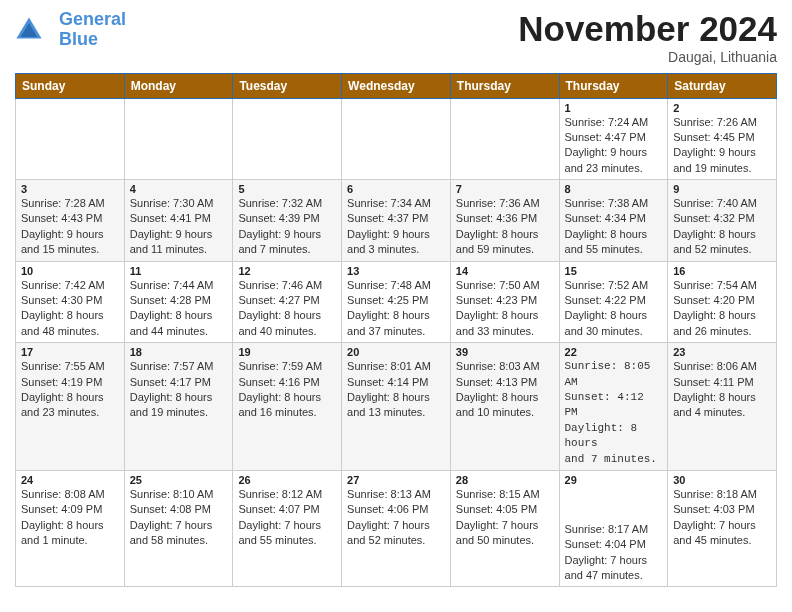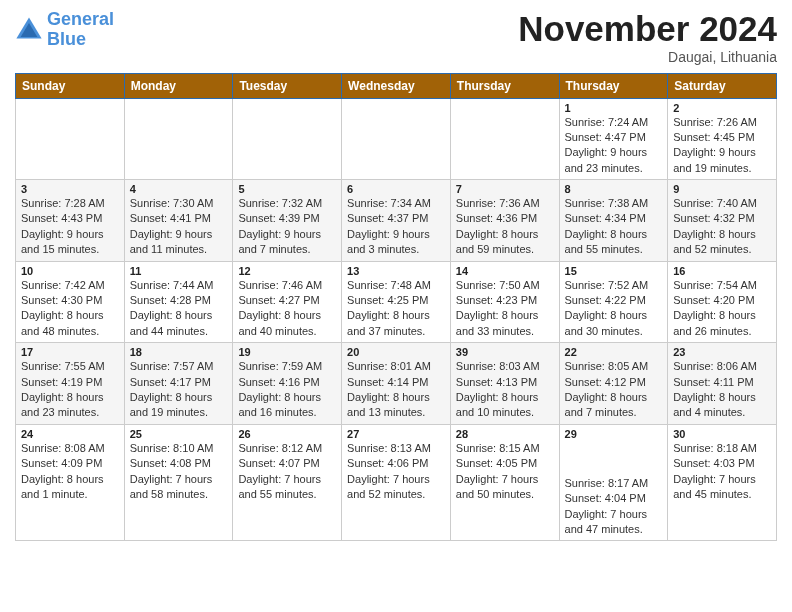--- a/index.html
+++ b/index.html
@@ -17,21 +17,21 @@
     }
     .header {
       display: flex;
       justify-content: space-between;
       align-items: flex-start;
       margin-bottom: 8px;
     }
     .logo {
       display: flex;
       align-items: center;
-      gap: 4px;
+      gap: 16px;
     }
     .logo-text {
       font-size: 18px;
       font-weight: bold;
       color: #1a1a1a;
       line-height: 1.1;
     }
     .logo-text span {
       color: #4a90d9;
     }
@@ -292,21 +292,21 @@
           </td>
           <td>
             <span class="day-num">39</span>
             <div class="day-info" style="white-space: pre-line;">Sunrise: 8:03 AM
 Sunset: 4:13 PM
 Daylight: 8 hours
 and 10 minutes.</div>
           </td>
           <td>
             <span class="day-num">22</span>
-            <div class="day-info" style="white-space: pre-line;">Sunrise: 8:05 AM
+            <div class="day-info" style="white-space: pre-line; font-family: Liberation Mono, monospace;">Sunrise: 8:05 AM
 Sunset: 4:12 PM
 Daylight: 8 hours
 and 7 minutes.</div>
           </td>
           <td>
             <span class="day-num">23</span>
             <div class="day-info" style="white-space: pre-line;">Sunrise: 8:06 AM
 Sunset: 4:11 PM
 Daylight: 8 hours
 and 4 minutes.</div>

